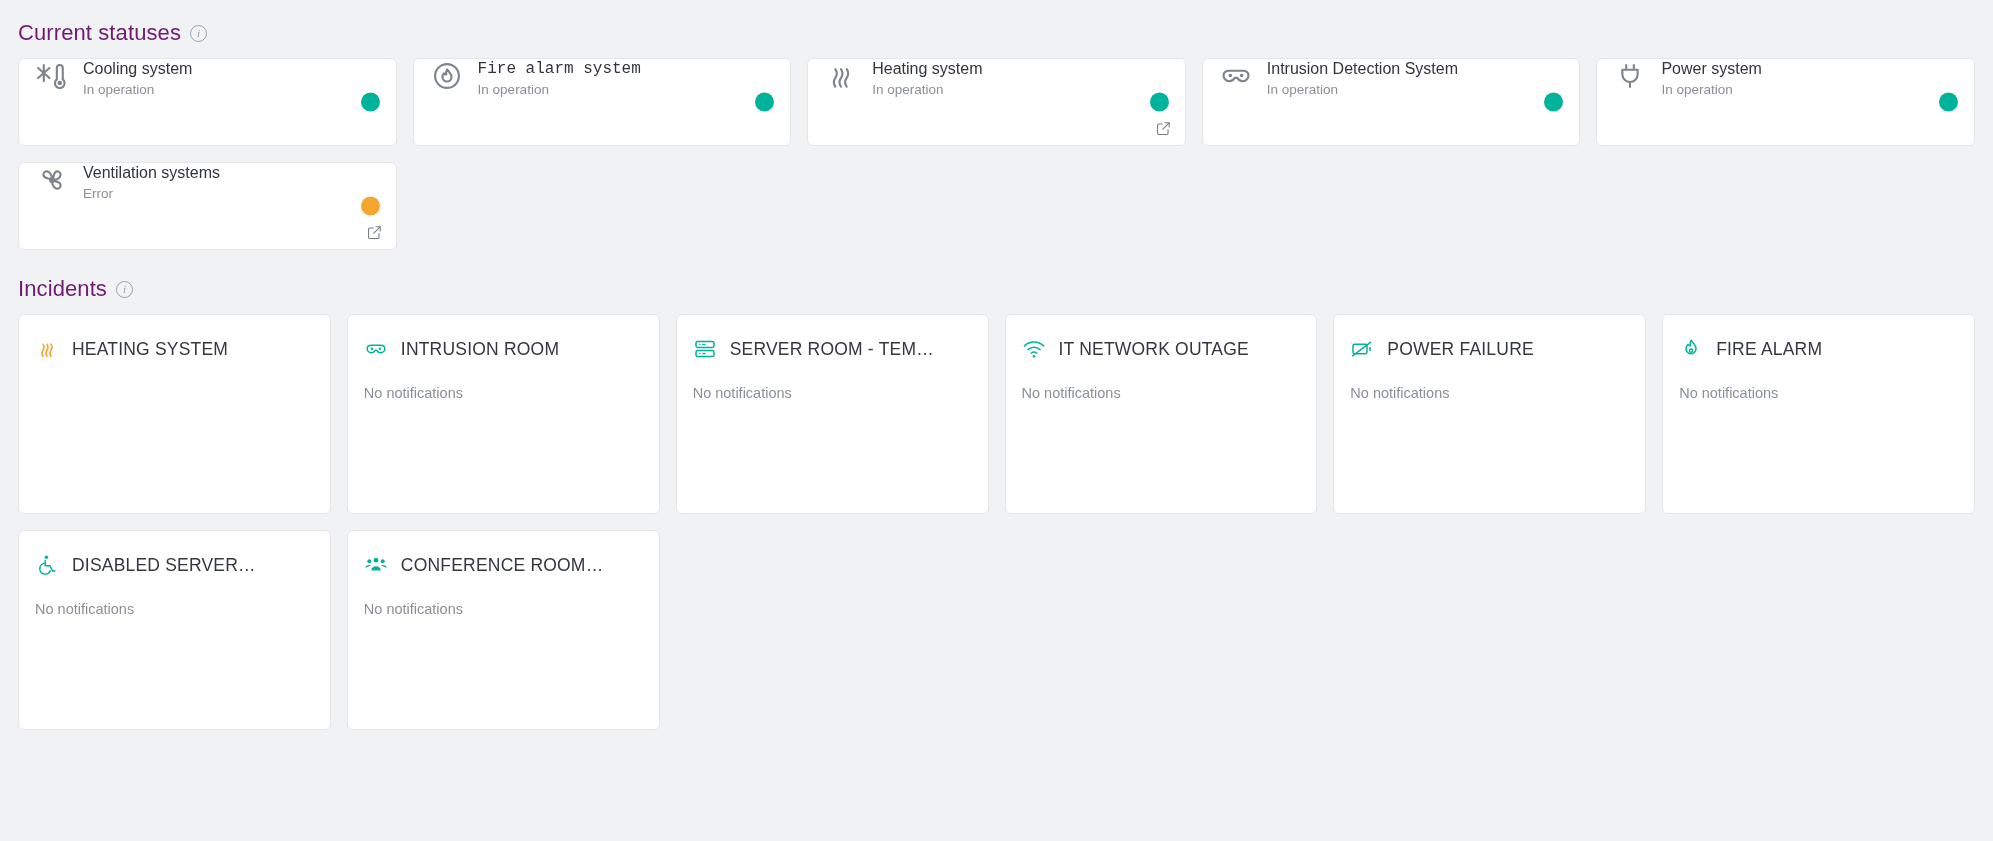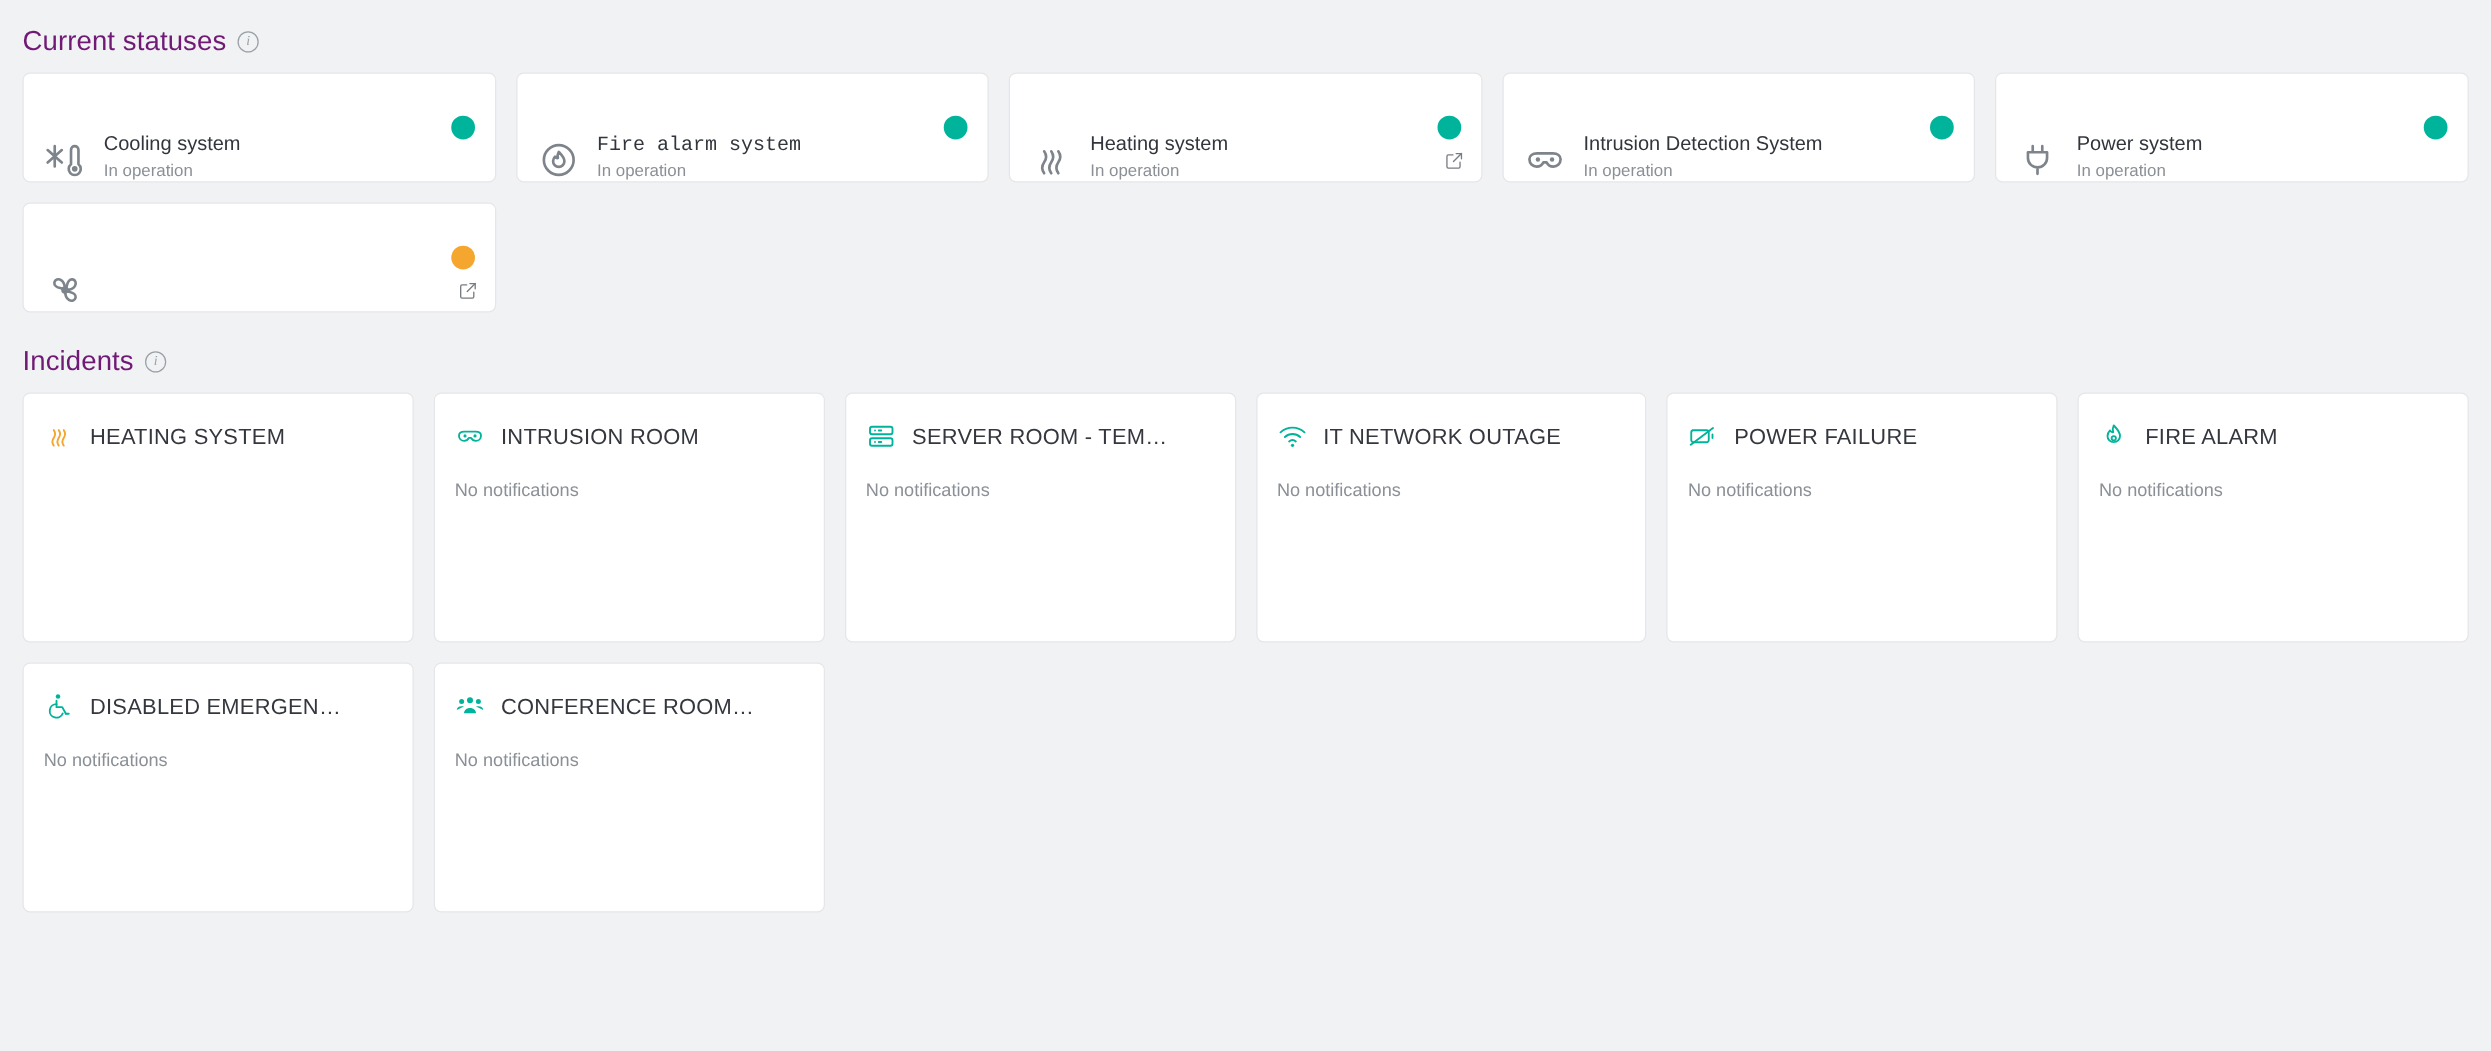--- a/index.html
+++ b/index.html
@@ -44,21 +44,21 @@
     gap: 16px;
     margin-bottom: 26px;
   }
   .status-card {
     background: #ffffff;
     border: 1px solid #e4e6e9;
     border-radius: 6px;
     height: 88px;
     position: relative;
     display: flex;
-    align-items: flex-end;
+    align-items: flex-start;
     padding: 0 20px 0 16px;
   }
   .status-card .sym {
     width: 34px; height: 34px;
     flex: none;
     display: flex; align-items: center; justify-content: center;
     color: #7e848b;
     margin-right: 14px;
   }
   .status-card .txt { flex: 1; min-width: 0; }
@@ -228,20 +228,24 @@
         </span>
         <span class="dot" style="background:#00b39b"></span>
       </div>
       <div class="status-card">
         <span class="sym">
           <svg viewBox="0 0 24 24" width="100%" height="100%" fill="none" stroke="currentColor" stroke-width="1.5" stroke-linecap="round" stroke-linejoin="round">
             <path d="M12 12c0-2.6-.6-4.6-2.2-5.6-1.6-1-3.5-.3-3.8 1.3-.3 1.6 1.4 2.8 3.3 3.2 1.3.3 2.2.6 2.7 1.1zM12 12c2.6 0 4.6-.6 5.6-2.2 1-1.6.3-3.5-1.3-3.8-1.6-.3-2.8 1.4-3.2 3.3-.3 1.3-.6 2.2-1.1 2.7zM12 12c0 2.6.6 4.6 2.2 5.6 1.6 1 3.5.3 3.8-1.3.3-1.6-1.4-2.8-3.3-3.2-1.3-.3-2.2-.6-2.7-1.1z"></path>
             <circle cx="12" cy="12" r="1.4"></circle>
           </svg>
         </span>
+        <span class="txt">
+          <span class="name" style="display: block;">Ventilation systems</span>
+          <span class="sub" style="display: block;">Error</span>
+        </span>
         <span class="dot" style="background:#f5a62e"></span>
         <span class="ext-link">
           <svg viewBox="0 0 24 24" width="100%" height="100%" fill="none" stroke="currentColor" stroke-width="1.5" stroke-linecap="round" stroke-linejoin="round">
             <path d="M14 4h6v6"></path>
             <path d="M20 4 11 13"></path>
             <path d="M18.4 13.6v5.2a1.6 1.6 0 0 1-1.6 1.6H5.2a1.6 1.6 0 0 1-1.6-1.6V7.2a1.6 1.6 0 0 1 1.6-1.6h5.2"></path>
           </svg>
         </span>
       </div>
     </div>
@@ -342,21 +346,21 @@
       <div class="incident-card">
         <div class="incident-head">
           <span class="sym" style="color:#00b39b">
             <svg viewBox="0 0 24 24" width="100%" height="100%" fill="none" stroke="currentColor" stroke-width="1.5" stroke-linecap="round" stroke-linejoin="round">
               <circle cx="11.4" cy="4.2" r="1.8" fill="currentColor" stroke="none"></circle>
               <path d="M10.2 7.6v5.1h4.6l2.9 5.3"></path>
               <path d="M10.2 10.3a5.4 5.4 0 1 0 5 7.4"></path>
               <path d="M17.7 18h2.3"></path>
             </svg>
           </span>
-          <span class="label">DISABLED EMERGEN…</span>
+          <span class="label">DISABLED SERVER…</span>
         </div>
         <div class="incident-body">
           <div class="msg">No notifications</div>
         </div>
       </div>
       <div class="incident-card">
         <div class="incident-head">
           <span class="sym" style="color:#00b39b">
             <svg viewBox="0 0 24 24" width="100%" height="100%" fill="none" stroke="currentColor" stroke-width="1.5" stroke-linecap="round" stroke-linejoin="round">
               <circle cx="12" cy="7.2" r="2.4" fill="currentColor" stroke="none"></circle>

